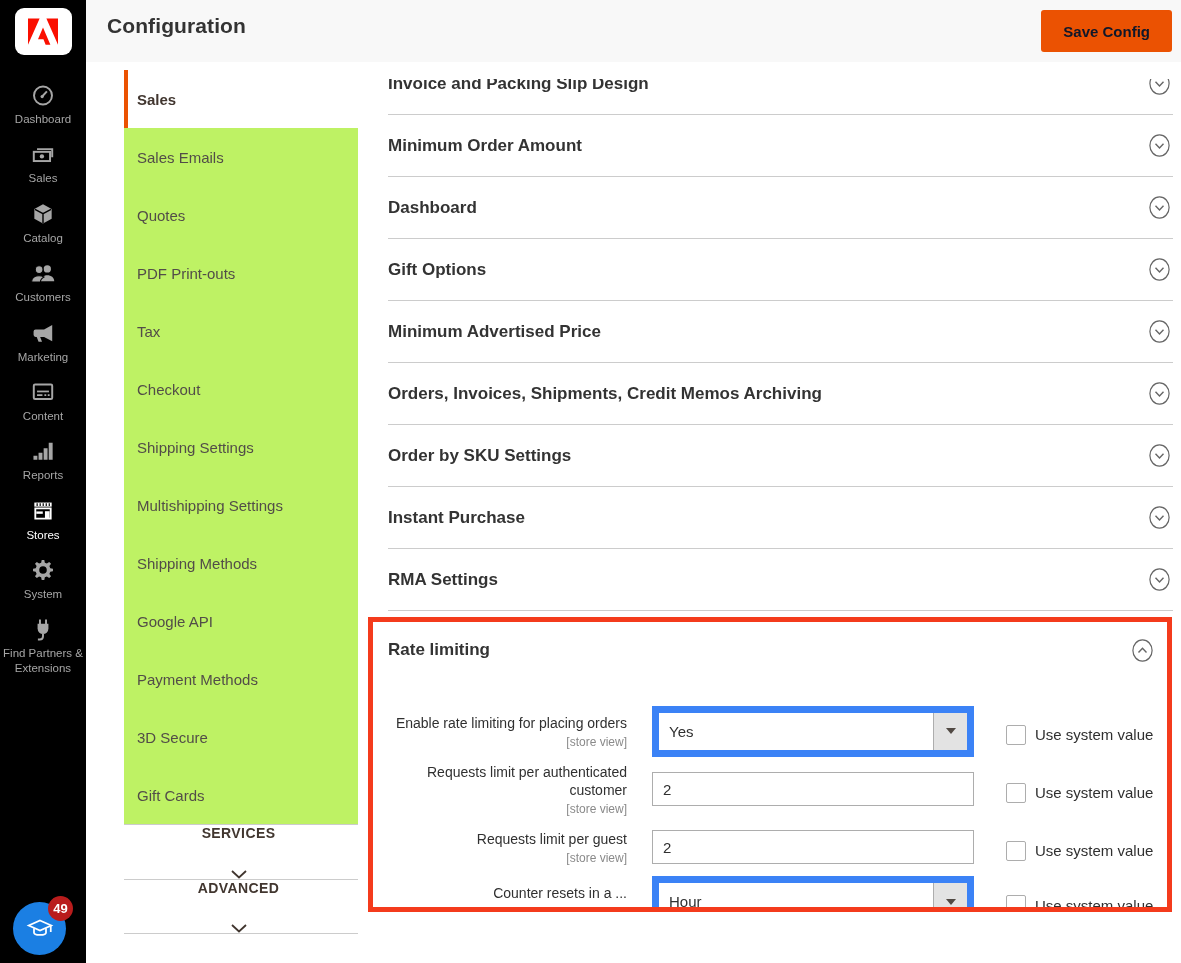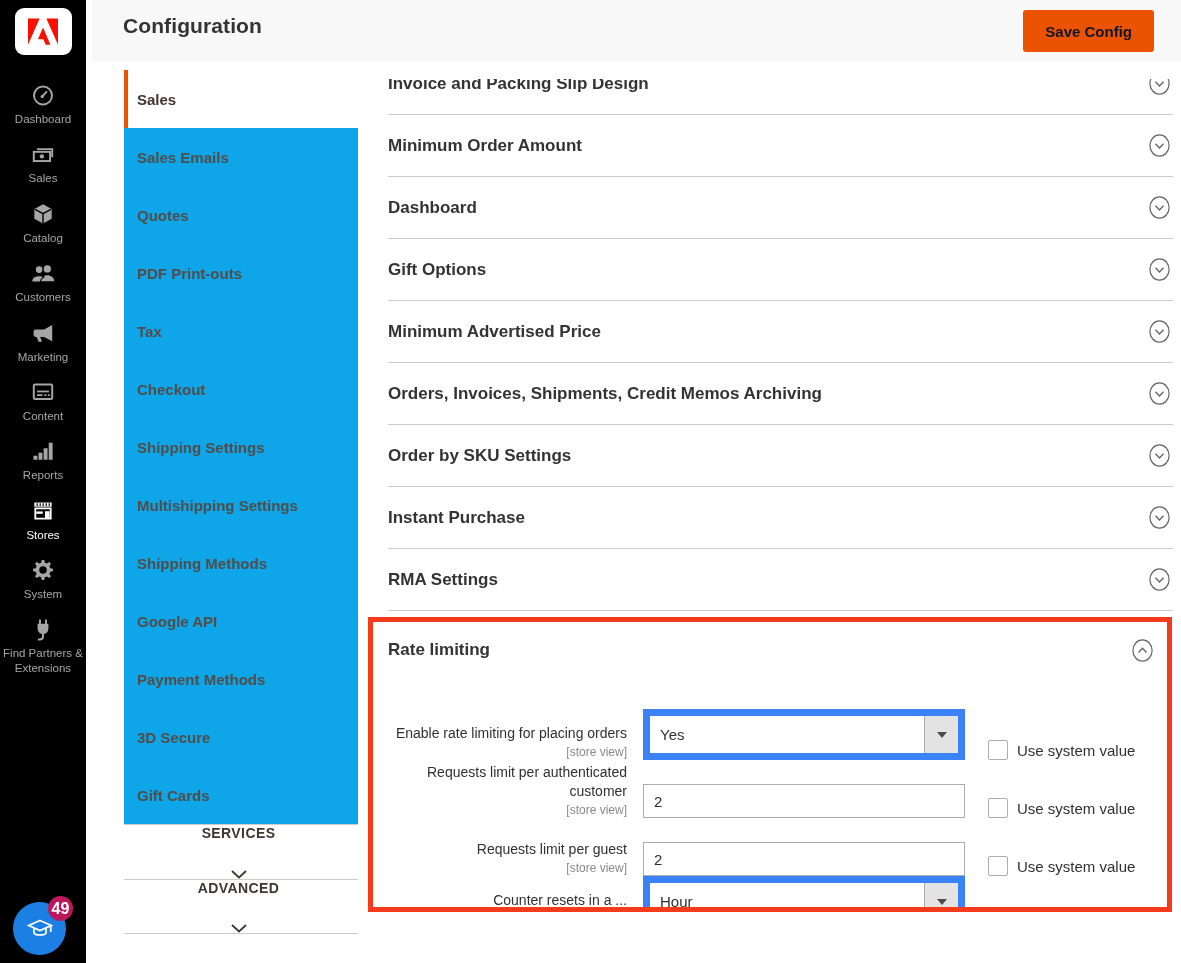--- a/index.html
+++ b/index.html
@@ -14,57 +14,57 @@
   .nav-items { margin-top:27px; display:flex; flex-direction:column; gap:15px; }
   .nav-item { display:flex; flex-direction:column; align-items:center; gap:4px;
     color:#a6a6a6; cursor:pointer; }
   .nav-item.active { color:#fff; }
   .nav-item .lbl { font-size:11.5px; text-align:center; line-height:1.25; max-width:80px; }
   .nav-item svg { display:block; }
 
   .help-bubble { position:absolute; left:13px; bottom:8px; width:53px; height:53px;
     border-radius:50%; background:#1b7fe3; display:flex; align-items:center; justify-content:center; }
   .help-badge { position:absolute; right:-7px; top:-6px; min-width:25px; height:25px; border-radius:50%;
-    background:#be185d; color:#fff; font-size:16px; font-weight:bold;
+    background:#b91c1c; color:#fff; font-size:13px; font-weight:bold;
     display:flex; align-items:center; justify-content:center; }
 
   
-  .page-header { position:absolute; left:92px; top:0; right:0; height:62px; background:#f8f8f8;
+  .page-header { position:absolute; left:76px; top:0; right:0; height:62px; background:#f8f8f8;
     z-index:6; display:flex; align-items:flex-start; justify-content:space-between;
-    padding:14px 27px 0 31px; }
+    padding:14px 9px 0 31px; }
   .page-title { font-size:21px; font-weight:bold; color:#333; letter-spacing:.1px; }
   .save-btn { background:#eb5202; color:#0f172a; border:none; border-radius:3px; height:42px;
     padding:0 22px; font-size:15px; font-weight:bold; font-family:inherit; cursor:pointer; margin-top:-4px; }
 
   
   .config-nav { position:absolute; left:124px; top:70px; width:234px; z-index:5; font-size:15px; }
   .cfg-active { height:58px; background:#fff; border-left:4px solid #eb5202;
     display:flex; align-items:center; padding-left:9px; font-weight:bold; color:#41362f; cursor:pointer; }
-  .cfg-list { background:#0ea5e9;font-weight:bold; }
+  .cfg-list { background:#bef264; }
   .cfg-item { height:58px; display:flex; align-items:center; padding-left:13px; color:#524d48; cursor:pointer; }
   .cfg-group { height:55px; background:#fff; border-top:1px solid #ccc;
     display:flex; align-items:center; justify-content:space-between; padding:0 18px 0 13px;
     font-size:14px; font-weight:bold; color:#41362f; letter-spacing:.4px; cursor:pointer;flex-direction:column; }
   .cfg-group:last-child { border-bottom:1px solid #ccc; }
 
   
   .main-content { position:absolute; left:358px; top:62px; right:0; bottom:0; overflow:hidden; z-index:1;margin-top:17px; }
   .accordion { margin-top:-26px; }
   .acc-row { height:62px; margin:0 8px 0 30px; border-bottom:1px solid #ccc;
     display:flex; align-items:center; justify-content:space-between; cursor:pointer; }
   .acc-title { font-size:17px; font-weight:bold; color:#333; }
   .chev-circle { flex:0 0 auto; margin-right:3px; }
 
   
   .rate-wrap { margin:6px 9px 0 10px; border:5px solid #f43b1c; height:295px; overflow:hidden;
     background:#fff; }
   .rate-head { height:56px; display:flex; align-items:center; justify-content:space-between;
     padding:0 11px 0 15px; cursor:pointer; }
   .rate-fields { padding-top:24px; }
-  .field-row { display:flex; align-items:flex-end; height:58px; }
+  .field-row { display:flex; align-items:center; height:58px;gap:9px; }
   .field-row:last-child { height:auto; }
   .field-label { width:254px; text-align:right; font-size:14px; color:#303030; line-height:1.35; padding-top:2px; }
   .field-label .scope { display:block; font-size:12px; color:#8a8a8a; margin-top:1px; }
   .control { margin-left:16px; width:322px; }
   .fake-select { display:flex; height:51px; border:7px solid #3b82f6; background:#fff; align-items:stretch; cursor:pointer; }
   .select-value { flex:1; display:flex; align-items:center; padding-left:10px; font-size:15px; color:#303030; }
   .select-arrow { width:34px; background:#e3e3e3; border-left:1px solid #adadad;
     display:flex; align-items:center; justify-content:center; }
   .select-arrow i { width:0; height:0; border-left:5px solid transparent; border-right:5px solid transparent;
     border-top:6px solid #514943; }

